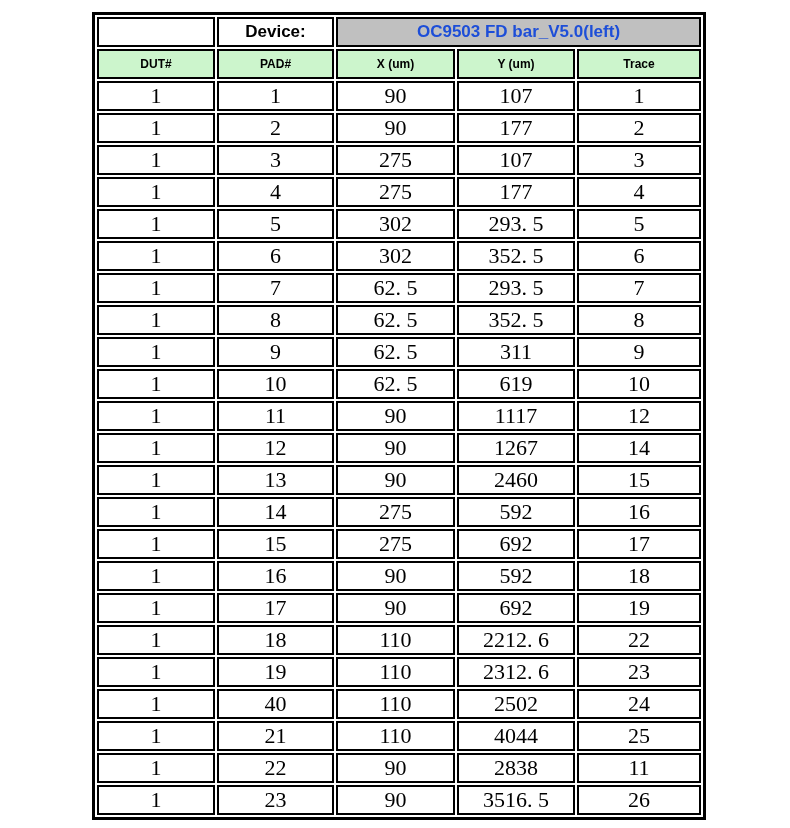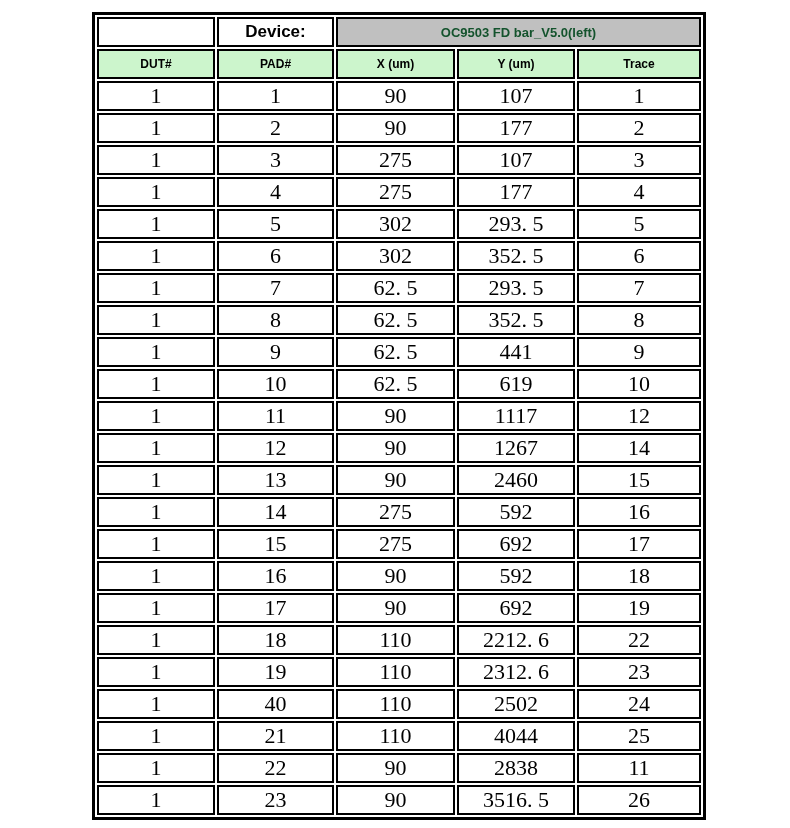--- a/index.html
+++ b/index.html
@@ -47,22 +47,22 @@
     background: #ffffff;
     font-family: "Liberation Sans", sans-serif;
     font-weight: bold;
     font-size: 17px;
     color: #000000;
   }
   td.device-value {
     background: #c0c0c0;
     font-family: "Liberation Sans", sans-serif;
     font-weight: bold;
-    font-size: 13px;
-    color: #14532d;
+    font-size: 17px;
+    color: #1d4ed8;
   }
   
   th.col-header {
     background: #ccf5cc;
     font-family: "Liberation Sans", sans-serif;
     font-weight: bold;
     font-size: 12px;
     color: #000000;
   }
   
@@ -154,21 +154,21 @@
           <td class="data-cell">1</td>
           <td class="data-cell">8</td>
           <td class="data-cell">62. 5</td>
           <td class="data-cell">352. 5</td>
           <td class="data-cell">8</td>
         </tr>
         <tr>
           <td class="data-cell">1</td>
           <td class="data-cell">9</td>
           <td class="data-cell">62. 5</td>
-          <td class="data-cell">441</td>
+          <td class="data-cell">311</td>
           <td class="data-cell">9</td>
         </tr>
         <tr>
           <td class="data-cell">1</td>
           <td class="data-cell">10</td>
           <td class="data-cell">62. 5</td>
           <td class="data-cell">619</td>
           <td class="data-cell">10</td>
         </tr>
         <tr>

